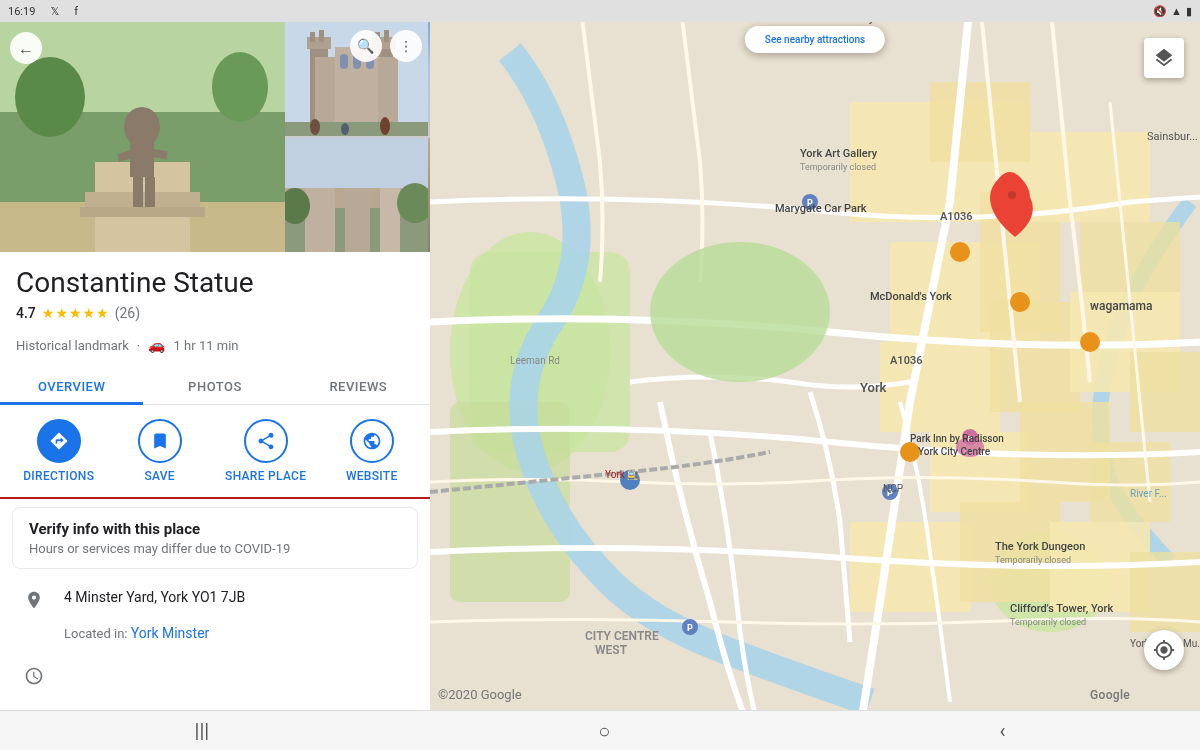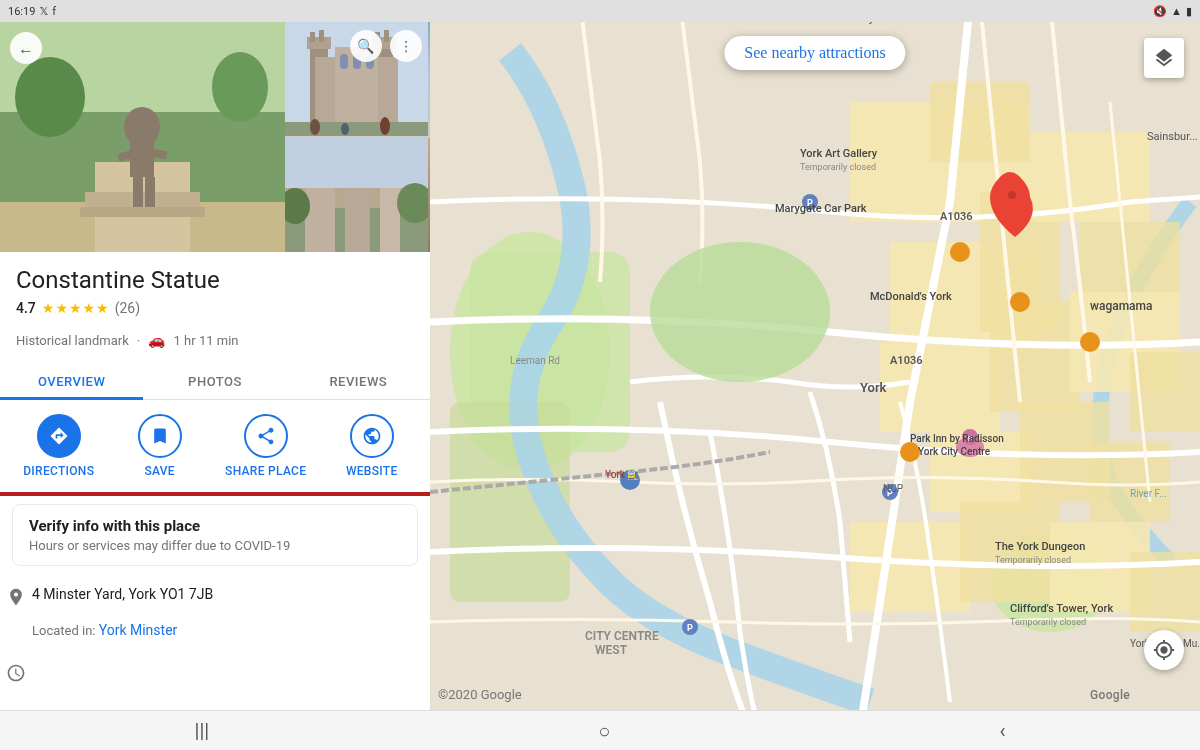--- a/index.html
+++ b/index.html
@@ -10,21 +10,21 @@
       height: 22px;
       background: #e0e0e0;
       display: flex;
       align-items: center;
       justify-content: space-between;
       padding: 0 8px;
       font-size: 11px;
       color: #333;
       flex-shrink: 0;
     }
-    .status-bar-left { display: flex; align-items: center; gap: 4px; }
+    .status-bar-left { display: flex; align-items: center; gap: 15px; }
     .status-bar-right { display: flex; align-items: center; gap: 4px; }
 
     
     .main-content {
       flex: 1;
       display: flex;
       overflow: hidden;
     }
 
     
@@ -107,21 +107,21 @@
       font-size: 14px;
       color: #555;
     }
 
     
     .info-section {
       padding: 14px 16px 8px;
       flex-shrink: 0;
     }
     .place-name {
-      font-size: 24px;
+      font-size: 28px;
       font-weight: 400;
       color: #202124;
       margin-bottom: 6px;
     }
     .rating-row {
       display: flex;
       align-items: flex-end;
       gap: 6px;
       margin-bottom: 16px;
     }
@@ -187,21 +187,21 @@
       height: 3px;
       background: #1a73e8;
     }
 
     
     .action-buttons {
       display: flex;
       justify-content: space-around;
       padding: 14px 8px;
       flex-shrink: 0;
-      border-bottom: 4px solid #b91c1c;
+      border-bottom: 2px solid #b91c1c;
     }
     .action-btn {
       display: flex;
       flex-direction: column;
       align-items: center;
       gap: 6px;
       cursor: pointer;
       min-width: 70px;
     }
     .action-btn-icon {
@@ -251,22 +251,22 @@
 
     
     .details-list {
       flex: 1;
       overflow-y: auto;
       padding: 0 0 8px;
     }
     .detail-item {
       display: flex;
       align-items: flex-start;
-      padding: 12px 6px;
-      gap: 6px;
+      padding: 12px 24px;
+      gap: 20px;
     }
     .detail-icon {
       font-size: 20px;
       color: #70757a;
       flex-shrink: 0;
       margin-top: 1px;
     }
     .detail-content {
       flex: 1;
     }
@@ -300,34 +300,33 @@
     }
 
     
     .map-svg {
       width: 100%;
       height: 100%;
     }
 
     .nearby-btn {
       position: absolute;
-      top: 14px;
+      top: 4px;
       left: 50%;
       transform: translateX(-50%);
       background: #fff;
       border-radius: 24px;
       padding: 8px 20px;
-      font-size: 16px;
+      font-size: 10px;
       color: #1a73e8;
       font-weight: 500;
       box-shadow: 0 2px 8px rgba(0,0,0,0.3);
       cursor: pointer;
       pointer-events: all;
       white-space: nowrap;
-      font-family: Liberation Serif, serif;
     }
 
     .layers-btn {
       position: absolute;
       top: 16px;
       right: 16px;
       width: 40px;
       height: 40px;
       background: #fff;
       border-radius: 4px;

